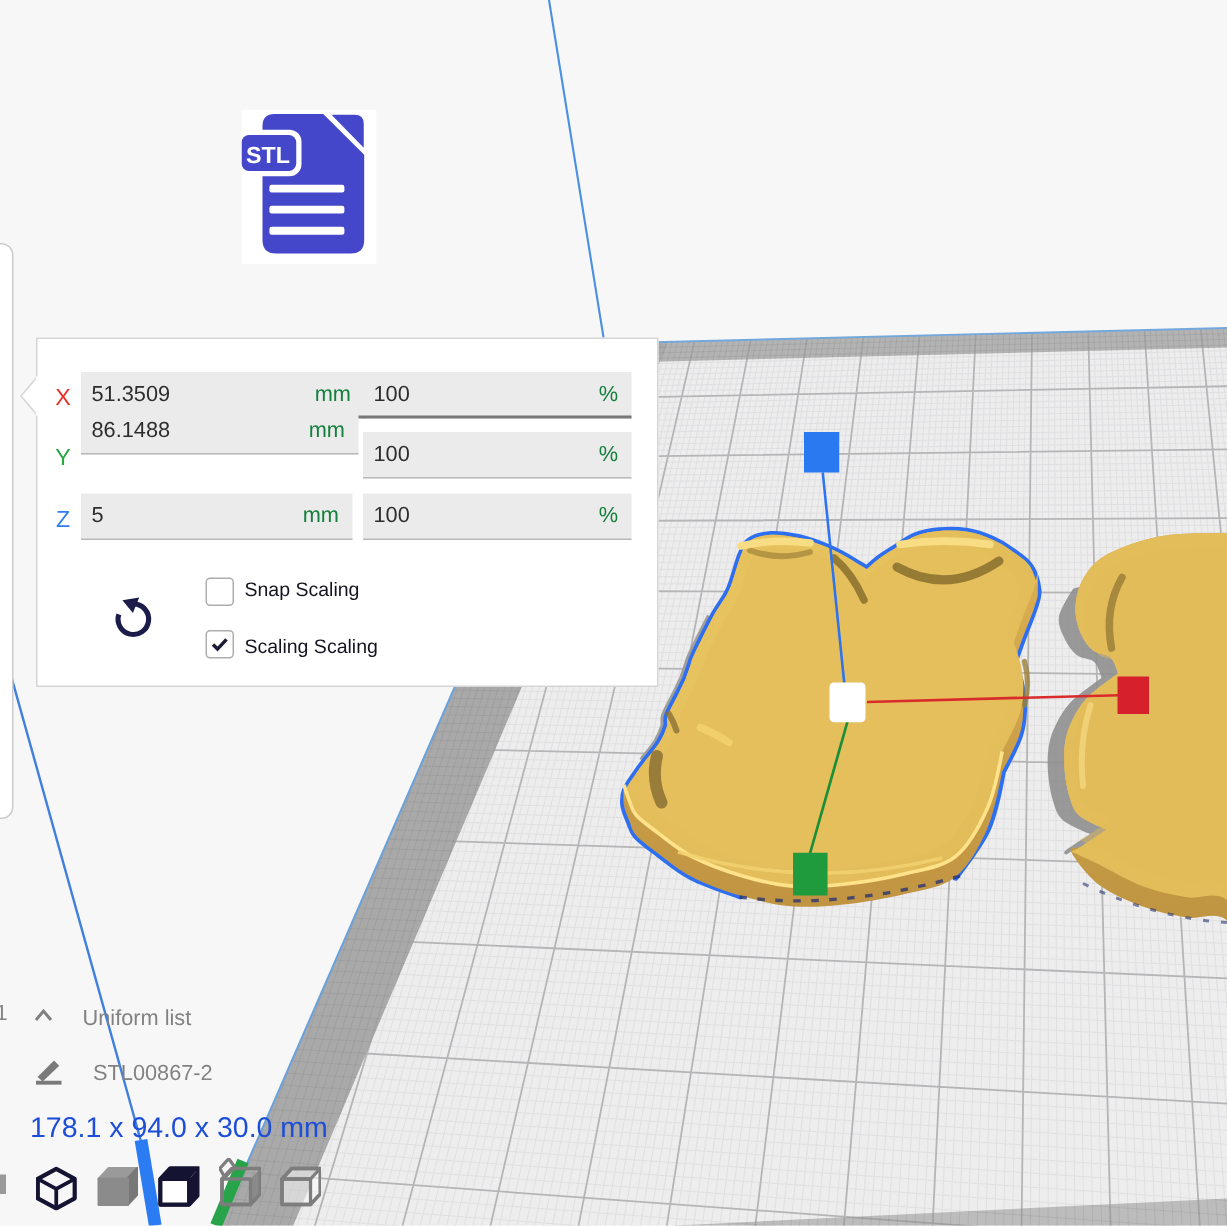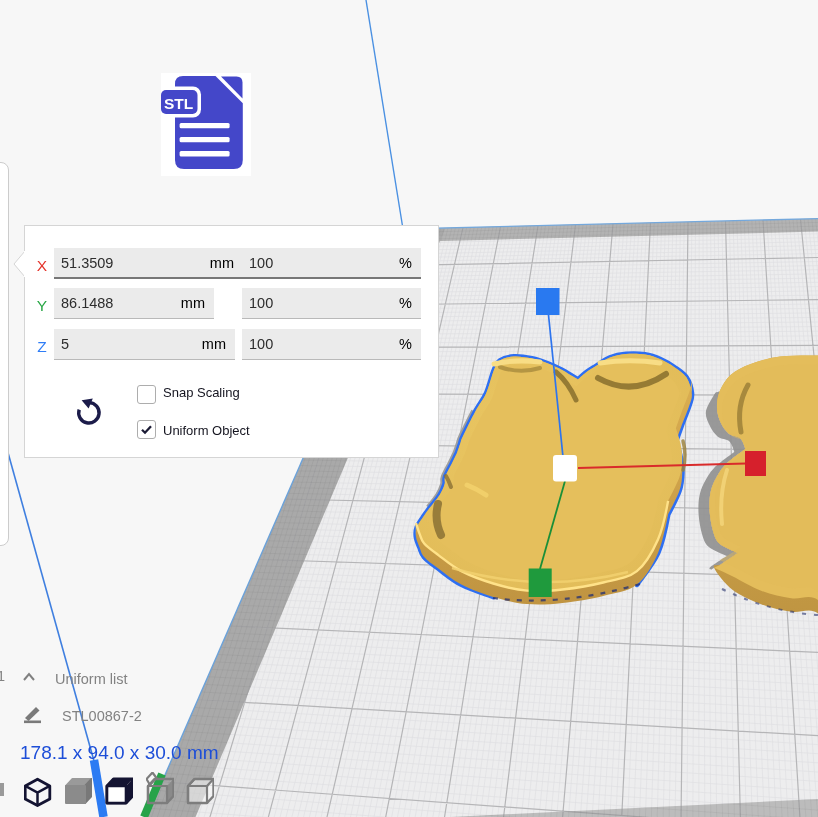--- a/index.html
+++ b/index.html
@@ -1,16 +1,16 @@
 <!DOCTYPE html>
 <html><head><meta charset="utf-8"><style>
 *{margin:0;padding:0;box-sizing:border-box}
 body{width:818px;height:817px;font-family:"Liberation Sans",sans-serif;position:relative;overflow:hidden;background:#f7f7f7}
 .fld{position:absolute;background:#ebebeb;height:31px;border-bottom:1px solid #b9b9b9;font-size:14.5px;color:#2d2d2d;line-height:30px;padding-left:7px}
-.fld .un{position:absolute;right:9px;top:0;color:#000000}
+.fld .un{position:absolute;right:9px;top:0;color:#15803d}
 .axl{position:absolute;left:36px;width:12px;font-size:15.5px;text-align:center}
 .cb{position:absolute;left:137px;width:19px;height:19px;background:#fff;border:1px solid #adadad;border-radius:3px}
 .cl{position:absolute;left:163px;font-size:13px;color:#14141f}
 .gt{position:absolute;color:#828282;font-size:14.5px}
 </style></head><body>
 <svg width="818" height="817" viewBox="0 0 818 817" style="position:absolute;left:0;top:0">
     <defs>
       <clipPath id="pc">
         <path d="M403,229 L818,218.6 L818,830 L141,830 Z"></path>
       </clipPath>
@@ -87,34 +87,34 @@
 <div style="position:absolute;left:24px;top:225px;width:415px;height:233px;background:#fff;border:1px solid #d5d5d5"></div>
 <svg style="position:absolute;left:13px;top:250px" width="13" height="28" viewBox="0 0 13 28">
     <path d="M12,1 L1,14 L12,27" fill="#ffffff" stroke="#d5d5d5" stroke-width="1"></path>
     <rect x="11" y="1" width="2" height="26" fill="#fff"></rect>
   </svg>
 <div class="axl" style="top:257px;color:#e5342b">X</div>
 <div class="axl" style="top:297px;color:#28a745">Y</div>
 <div class="axl" style="top:338px;color:#2f7df6">Z</div>
 <div class="fld" style="left:54px;top:248px;width:189px;border-bottom:2px solid #777">51.3509<span class="un">mm</span></div>
 <div class="fld" style="left:242px;top:248px;width:179px;border-bottom:2px solid #777">100<span class="un">%</span></div>
-<div class="fld" style="left:54px;top:288px;width:160px">86.1488<span class="un">mm</span></div>
+<div class="fld" style="left:54px;top:272px;width:185px">86.1488<span class="un">mm</span></div>
 <div class="fld" style="left:242px;top:288px;width:179px">100<span class="un">%</span></div>
 <div class="fld" style="left:54px;top:329px;width:181px">5<span class="un">mm</span></div>
 <div class="fld" style="left:242px;top:329px;width:179px">100<span class="un">%</span></div>
 <svg style="position:absolute;left:73px;top:395px" width="32" height="33" viewBox="0 0 32 33">
     <path d="M6.2,14.6 A10.2,10.2 0 1 0 16.2,7.6" fill="none" stroke="#1c1c4a" stroke-width="3.4"></path>
     <path d="M19.8,3.4 L8.6,5.2 L15.6,13.6 Z" fill="#1c1c4a"></path>
   </svg>
 <div class="cb" style="top:385px"></div>
 <div class="cb" style="top:420px"><svg width="17" height="17" viewBox="0 0 17 17">
       <path d="M4,8.7 L7,11.7 L13,5.2" fill="none" stroke="#1b1b35" stroke-width="2.3"></path>
     </svg></div>
 <div class="cl" style="top:385px">Snap Scaling</div>
-<div class="cl" style="top:423px">Uniform Object</div>
+<div class="cl" style="top:423px">Scaling Scaling</div>
 <svg style="position:absolute;left:161px;top:73px" width="90" height="103" viewBox="0 0 90 103">
 <rect x="0" y="0" width="90" height="103" fill="#ffffff"></rect>
 <path d="M22,3 L54.5,3 L81.8,30.2 L81.8,87 Q81.8,96 72.8,96 L23,96 Q14,96 14,87 L14,11 Q14,3 22,3 Z" fill="#4447c9"></path>
 <path d="M60,3.5 L75.5,3.5 Q81.5,3.5 81.5,9.5 L81.5,25.5 Z" fill="#4447c9"></path>
 <rect x="-3.3" y="13.5" width="43.3" height="31" rx="8" fill="#ffffff"></rect>
 <rect x="0" y="17" width="36.5" height="24" rx="5" fill="#4447c9"></rect>
 <text x="3" y="35.5" fill="#ffffff" font-size="15.5px" font-weight="bold" font-family="Liberation Sans">STL</text>
 <rect x="18.6" y="50.1" width="50" height="5.2" rx="1.5" fill="#ffffff"></rect>
 <rect x="18.6" y="64.1" width="50" height="5.2" rx="1.5" fill="#ffffff"></rect>
 <rect x="18.6" y="78.1" width="50" height="5.4" rx="1.5" fill="#ffffff"></rect>

